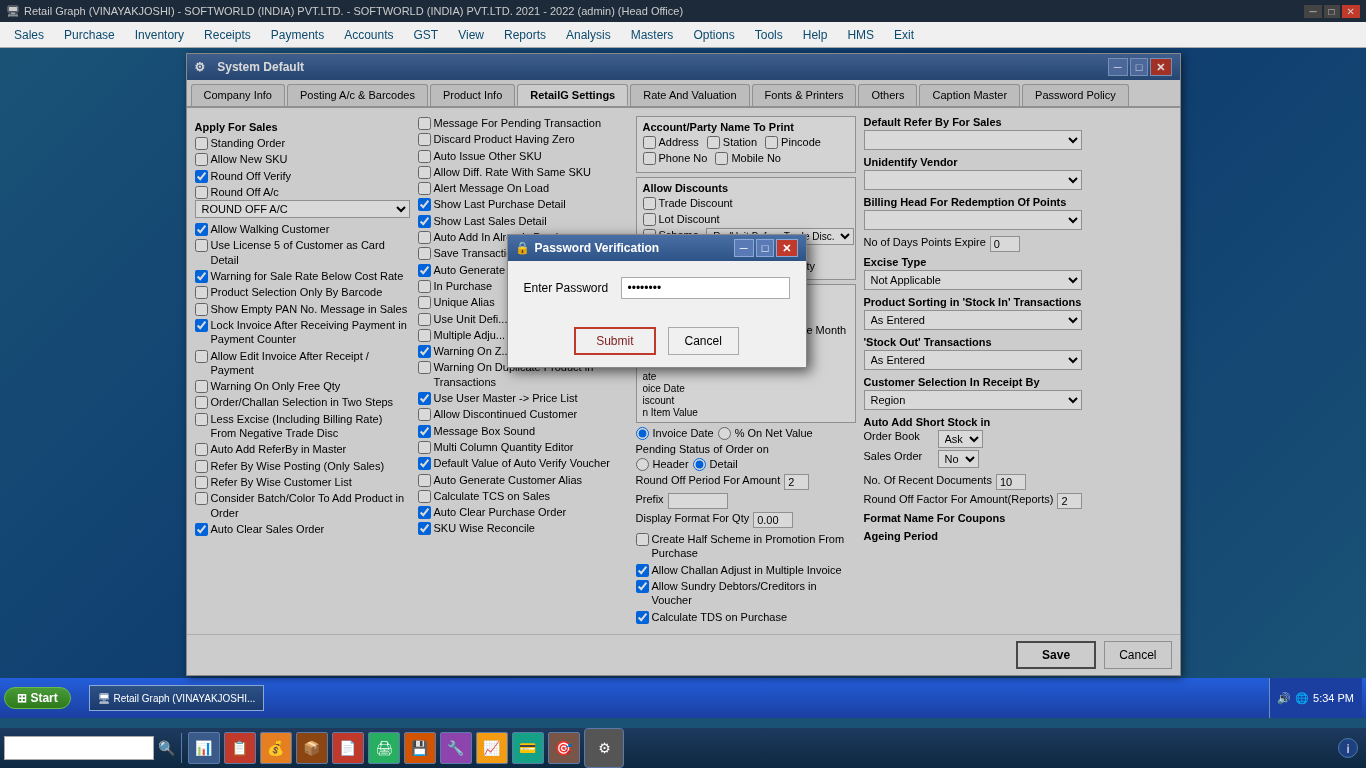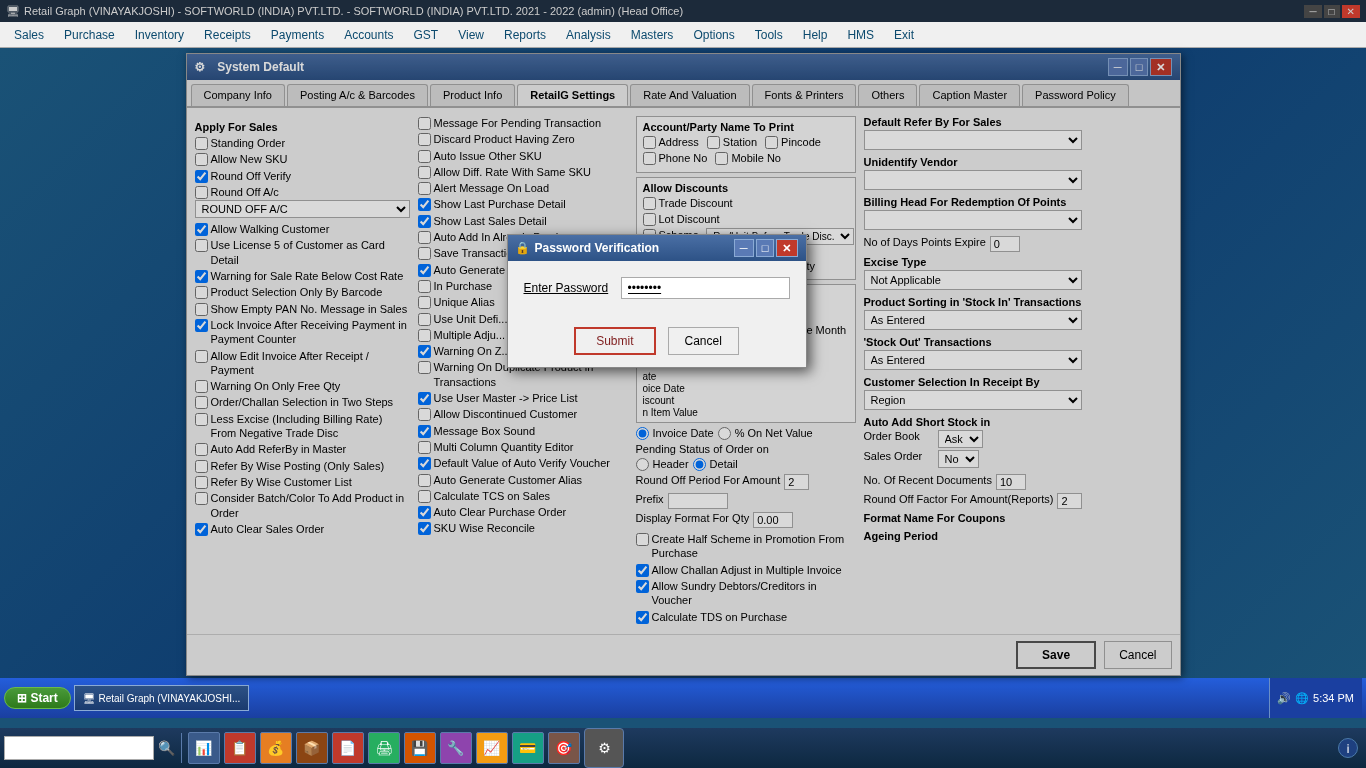--- a/index.html
+++ b/index.html
@@ -68,33 +68,33 @@
     .taskbar-icon { width: 32px; height: 32px; background: #3a5a8a; border: 1px solid #5a7aaa; display: flex; align-items: center; justify-content: center; cursor: pointer; font-size: 14px; color: white; border-radius: 2px; }
     .taskbar-icon.colored { background: #c0392b; }
     .taskbar-icon.orange { background: #e67e22; }
     .taskbar-icon.green { background: #27ae60; }
     .taskbar-icon.purple { background: #8e44ad; }
     .taskbar-icon.teal { background: #16a085; }
     .taskbar-icon.brown { background: #795548; }
     .taskbar-sep { width: 1px; height: 30px; background: #5a7aaa; margin: 0 2px; }
 
     
-    #win-taskbar { height: 40px; background: linear-gradient(to bottom, #245edb, #1a3fa0); display: flex; align-items: center; padding: 0 4px; gap: 3px; }
+    #win-taskbar { height: 40px; background: linear-gradient(to bottom, #245edb, #1a3fa0); display: flex; align-items: center; padding: 0 4px; gap: 18px; }
     .win-start { background: linear-gradient(to bottom, #4a9a3a, #2d7a1a); border-radius: 12px; padding: 3px 12px; color: white; font-weight: bold; font-size: 12px; cursor: pointer; border: 1px solid #6aba4a; }
     .win-task-btn { background: linear-gradient(to bottom, #4a6fa5, #2d5286); border: 1px solid #6a8fc5; color: white; padding: 3px 8px; font-size: 10px; cursor: pointer; height: 26px; display: flex; align-items: center; gap: 3px; }
     .win-task-btn.active { background: linear-gradient(to bottom, #2d5286, #1a3a6e); border: 1px solid #8aaad5; }
     .win-spacer { flex: 1; }
     .win-tray { background: #1a3fa0; border-left: 1px solid #6a8fc5; padding: 0 8px; display: flex; align-items: center; gap: 4px; color: white; font-size: 11px; height: 100%; }
     .win-clock { text-align: right; font-size: 11px; color: white; }
 
     
     #pw-dialog { position: absolute; background: #f0f0f0; border: 1px solid #888; box-shadow: 4px 4px 12px rgba(0,0,0,0.6); width: 300px; z-index: 100; top: 180px; left: 320px; }
     .pw-titlebar { background: linear-gradient(to bottom, #4a6fa5, #2d5286); color: white; padding: 4px 8px; display: flex; align-items: center; justify-content: space-between; font-size: 12px; font-weight: bold; }
     .pw-content { padding: 16px; }
-    .pw-row { display: flex; align-items: center; gap: 8px; margin-bottom: 12px; text-decoration: underline; }
+    .pw-row { display: flex; align-items: center; gap: 8px; margin-bottom: 12px; }
     .pw-label { font-size: 12px; width: 100px; }
     .pw-input { flex: 1; border: 1px solid #aaa; padding: 3px 6px; font-size: 12px; background: white; }
     .pw-buttons { display: flex; justify-content: center; gap: 12px; padding-bottom: 12px; }
     .btn-submit { background: #f0f0f0; border: 2px solid #c0392b; color: #7f1d1d; padding: 5px 20px; font-size: 12px; cursor: pointer; font-weight: normal; }
     .btn-cancel { background: #f0f0f0; border: 1px solid #aaa; padding: 5px 16px; font-size: 12px; cursor: pointer; }
     .pw-controls { display: flex; gap: 2px; }
     .pw-controls span { background: #5a7ab5; border: 1px solid #8aaad5; color: white; padding: 0 5px; font-size: 11px; cursor: pointer; line-height: 16px; }
     .pw-controls span:last-child { background: #c0392b; }
     .row-inline { display: flex; gap: 4px; }
     .right-area { min-width: 195px; }

